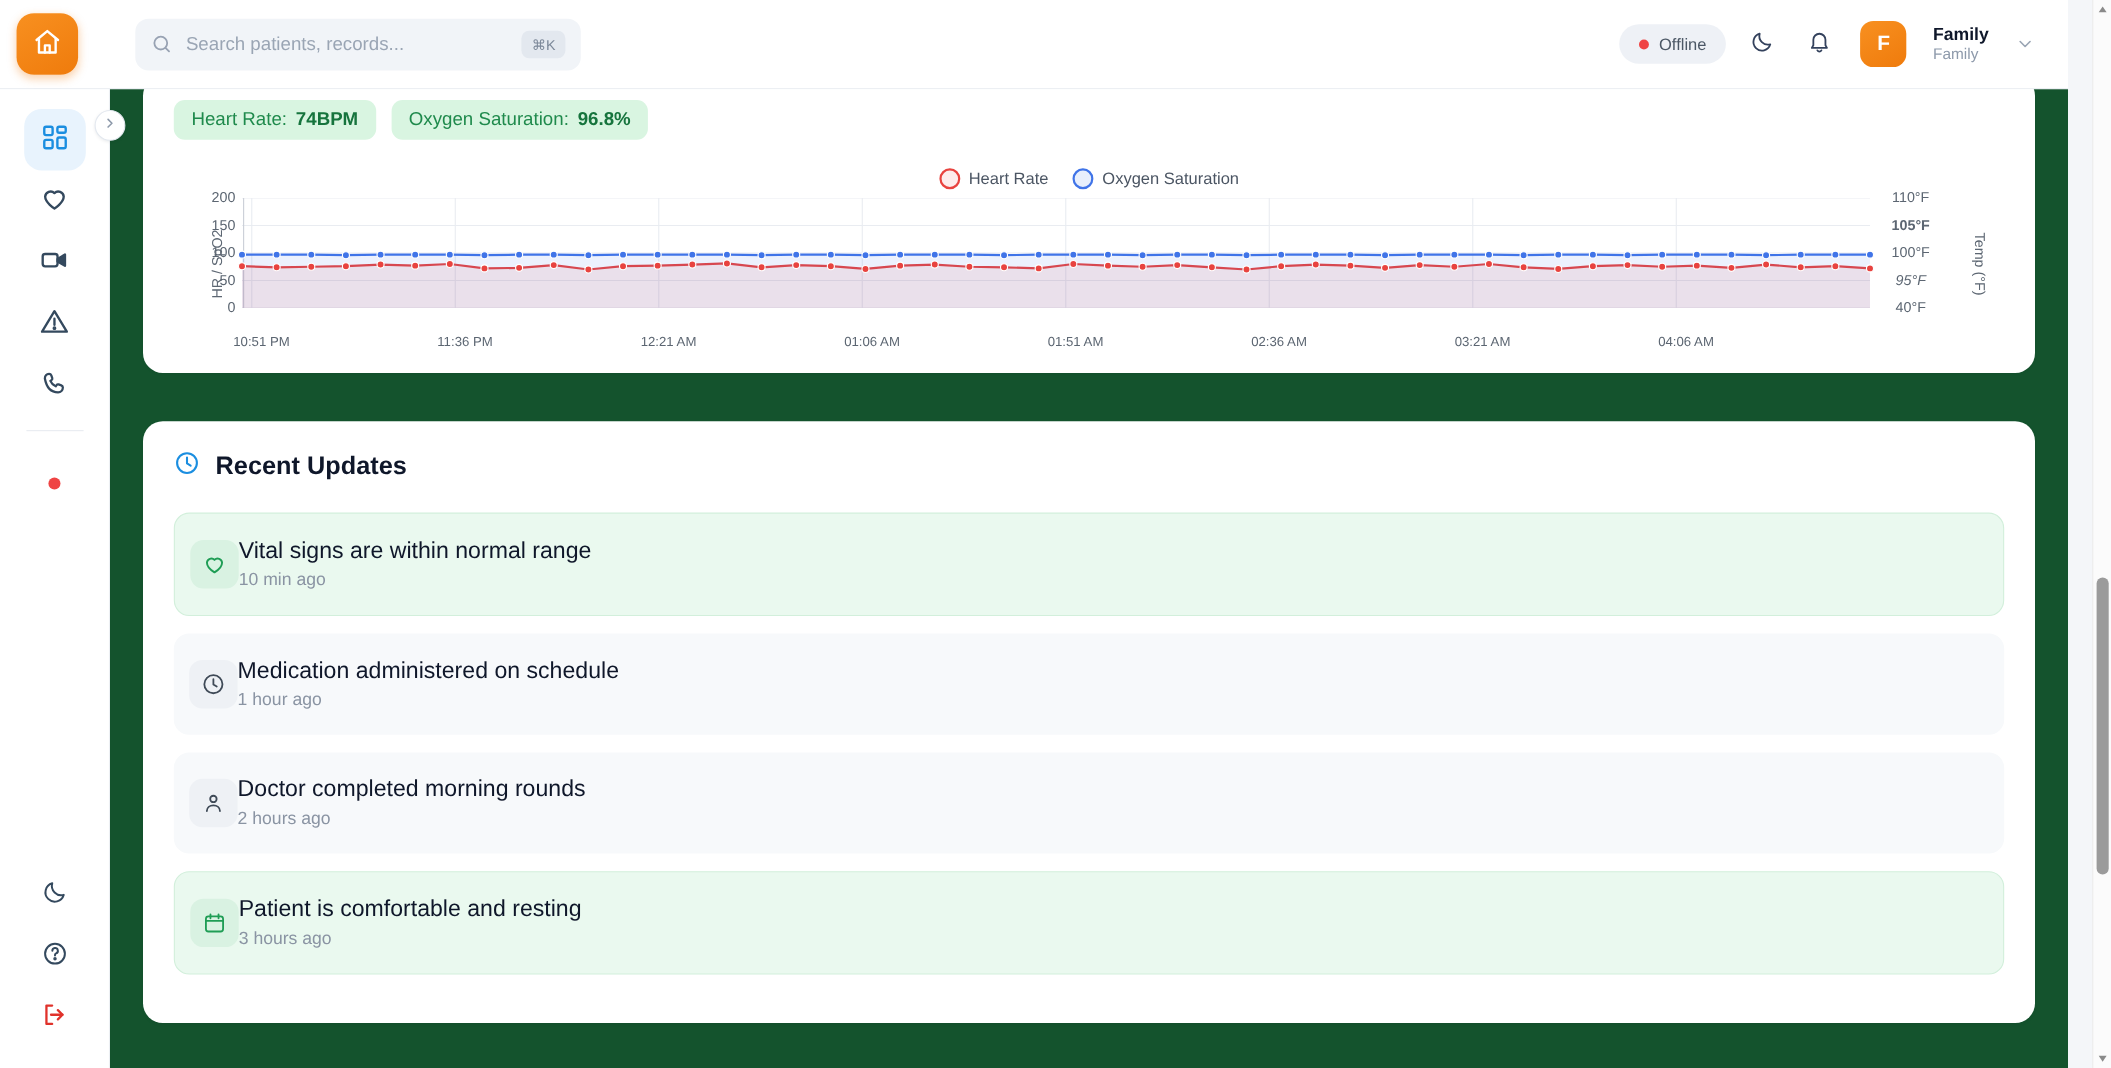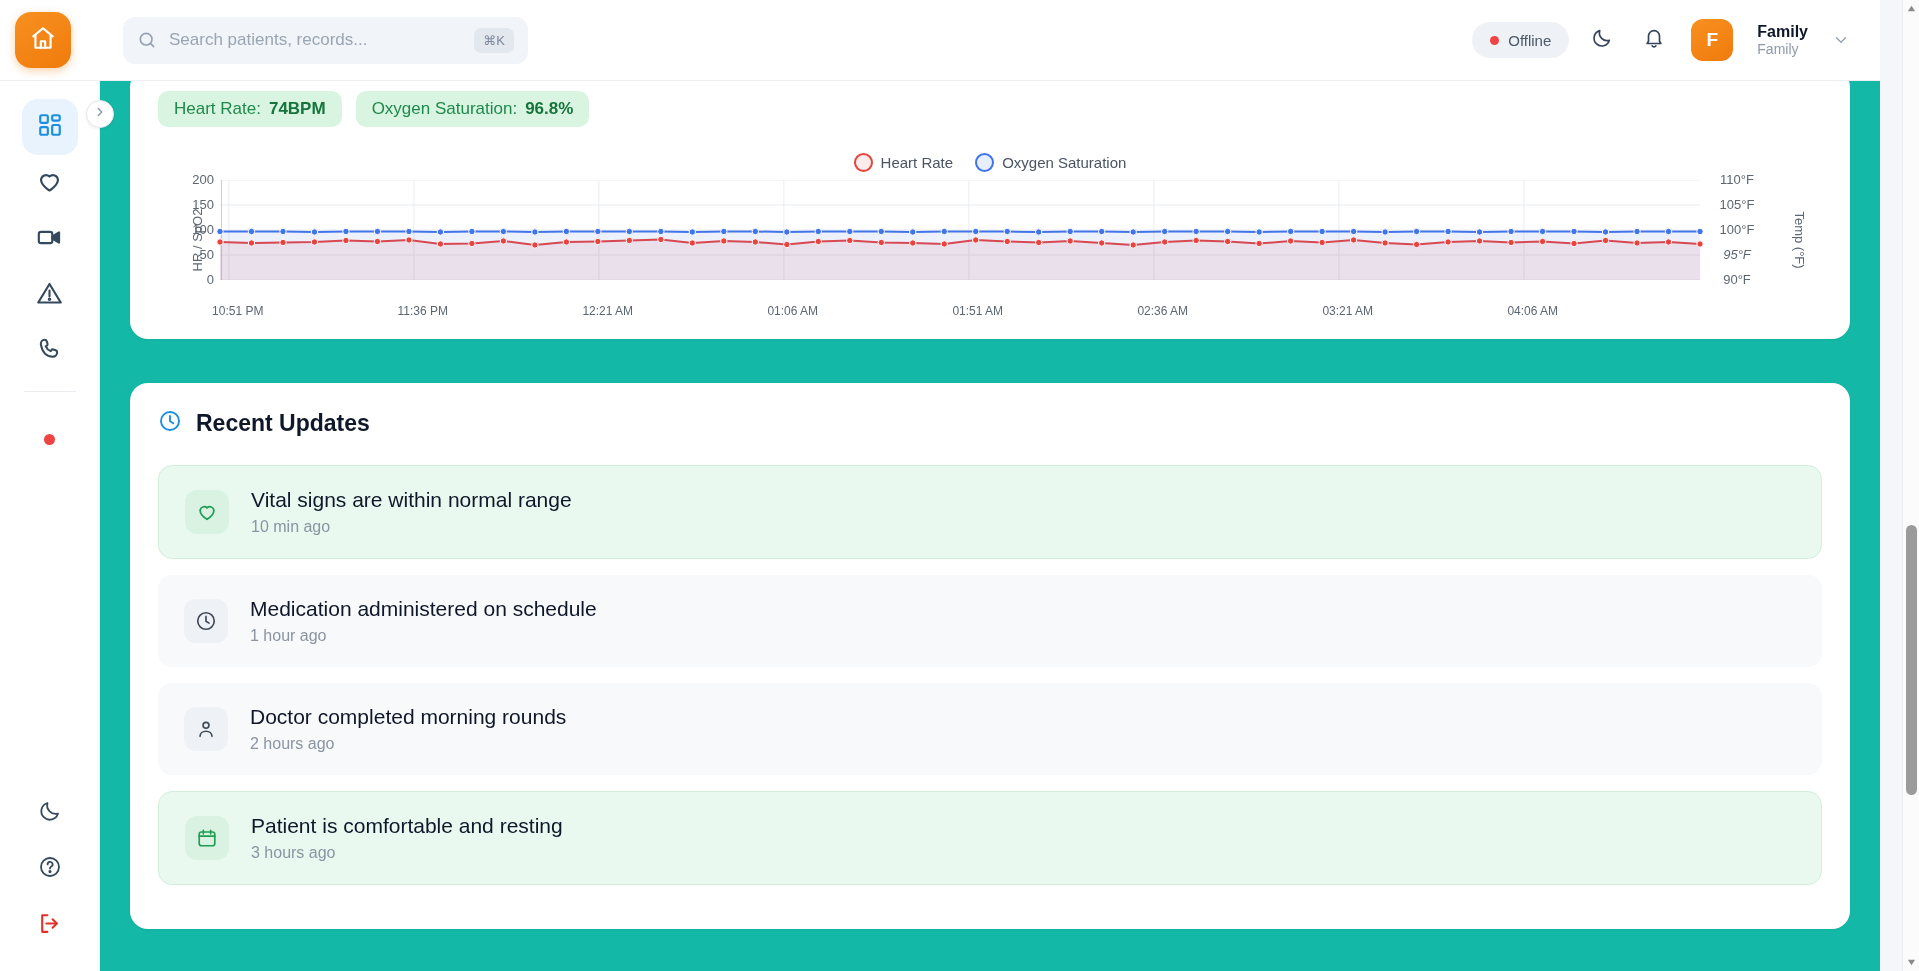--- a/index.html
+++ b/index.html
@@ -99,21 +99,21 @@
     background: #fff; border: 1px solid #e3e8ef;
     display: flex; align-items: center; justify-content: center;
     color: #8e9aab; z-index: 40; cursor: pointer;
     box-shadow: 0 1px 3px rgba(16,24,40,.08);
   }
 
   
   .main {
     position: absolute; top: 81px; left: 100px;
     width: 1780px; height: 890px;
-    overflow: hidden; background: #14b8a6;
+    overflow: hidden; background: #14532d;
   }
   .card {
     background: #fff; border-radius: 18px;
     margin: 0 30px; box-shadow: 0 1px 3px rgba(16,24,40,.05);
   }
   .vitals-card { margin-top: -12px; padding: 22px 28px 26px 28px; }
   .chips { display: flex; gap: 14px; }
   .chip {
     background: #d9f5e1; color: #1f8a4c;
     border-radius: 10px; height: 36px;
@@ -144,22 +144,22 @@
   .ytick-r { position: absolute; font-size: 13px; color: #5c6672; text-align: center; width: 46px; }
   .plot { position: absolute; left: 62px; right: 122px; top: 0; height: 100px; }
   .xticks { position: absolute; left: 62px; right: 122px; bottom: -22px; height: 18px; }
   .xtick { position: absolute; font-size: 12px; color: #5c6672; transform: translateX(-50%); white-space: nowrap; }
 
   
   .updates-card { margin-top: 44px; padding: 26px 28px 28px 28px; }
   .updates-head { display: flex; align-items: center; gap: 14px; margin-bottom: 28px; }
   .updates-title { font-size: 23px; font-weight: bold; color: #0f172a; text-align: right; }
   .update-row {
-    display: flex; align-items: center; gap: 22px;
-    border-radius: 14px; padding: 22px 26px; margin-bottom: 16px;
+    display: flex; align-items: center; 
+    border-radius: 14px; padding: 22px 14px; margin-bottom: 16px;
   }
   .update-row.good { background: #eaf9ef; border: 1px solid #d2efdb; }
   .update-row.neutral { background: #f7f9fb; }
   .u-icon {
     width: 44px; height: 44px; border-radius: 12px;
     display: flex; align-items: center; justify-content: center; flex: none;
   }
   .u-icon.good { background: #d9f2e2; color: #1f9d55; }
   .u-icon.neutral { background: #eef1f5; color: #3f4a57; }
   .u-title { font-size: 21px; color: #0f172a; margin-bottom: 6px; }
@@ -351,24 +351,24 @@
           <div class="axis-label-left">HR / SpO2</div>
           <div class="axis-label-right">Temp (°F)</div>
           <div id="yticks">
               <div class="ytick" style="left: 22px; top: 92px;">0</div>
               <div class="ytick" style="left: 22px; top: 67px;">50</div>
               <div class="ytick" style="left: 22px; top: 42px;">100</div>
               <div class="ytick" style="left: 22px; top: 17px;">150</div>
               <div class="ytick" style="left: 22px; top: -8px;">200</div>
             </div>
           <div id="y2ticks">
-              <div class="ytick-r" style="right: 62px; top: 92px;">90°F</div>
+              <div class="ytick-r" style="right: 62px; top: 92px;">40°F</div>
               <div class="ytick-r" style="right: 62px; top: 67px; font-style: italic;">95°F</div>
               <div class="ytick-r" style="right: 62px; top: 42px;">100°F</div>
-              <div class="ytick-r" style="right: 62px; top: 17px;">105°F</div>
+              <div class="ytick-r" style="right: 62px; top: 17px; font-weight: bold;">105°F</div>
               <div class="ytick-r" style="right: 62px; top: -8px;">110°F</div>
             </div>
           <div class="plot">
             <svg id="chart-svg" width="100%" height="100" viewBox="0 0 1000 100" preserveAspectRatio="none">
                 <line x1="0" x2="1000" y1="100" y2="100" stroke="#e9ecf1" stroke-width="1" vector-effect="non-scaling-stroke"></line>
                 <line x1="0" x2="1000" y1="75" y2="75" stroke="#e9ecf1" stroke-width="1" vector-effect="non-scaling-stroke"></line>
                 <line x1="0" x2="1000" y1="50" y2="50" stroke="#e9ecf1" stroke-width="1" vector-effect="non-scaling-stroke"></line>
                 <line x1="0" x2="1000" y1="25" y2="25" stroke="#e9ecf1" stroke-width="1" vector-effect="non-scaling-stroke"></line>
                 <line x1="0" x2="1000" y1="0" y2="0" stroke="#e9ecf1" stroke-width="1" vector-effect="non-scaling-stroke"></line>
                 <line x1="6" x2="6" y1="0" y2="100" stroke="#e9ecf1" stroke-width="1" vector-effect="non-scaling-stroke"></line>

